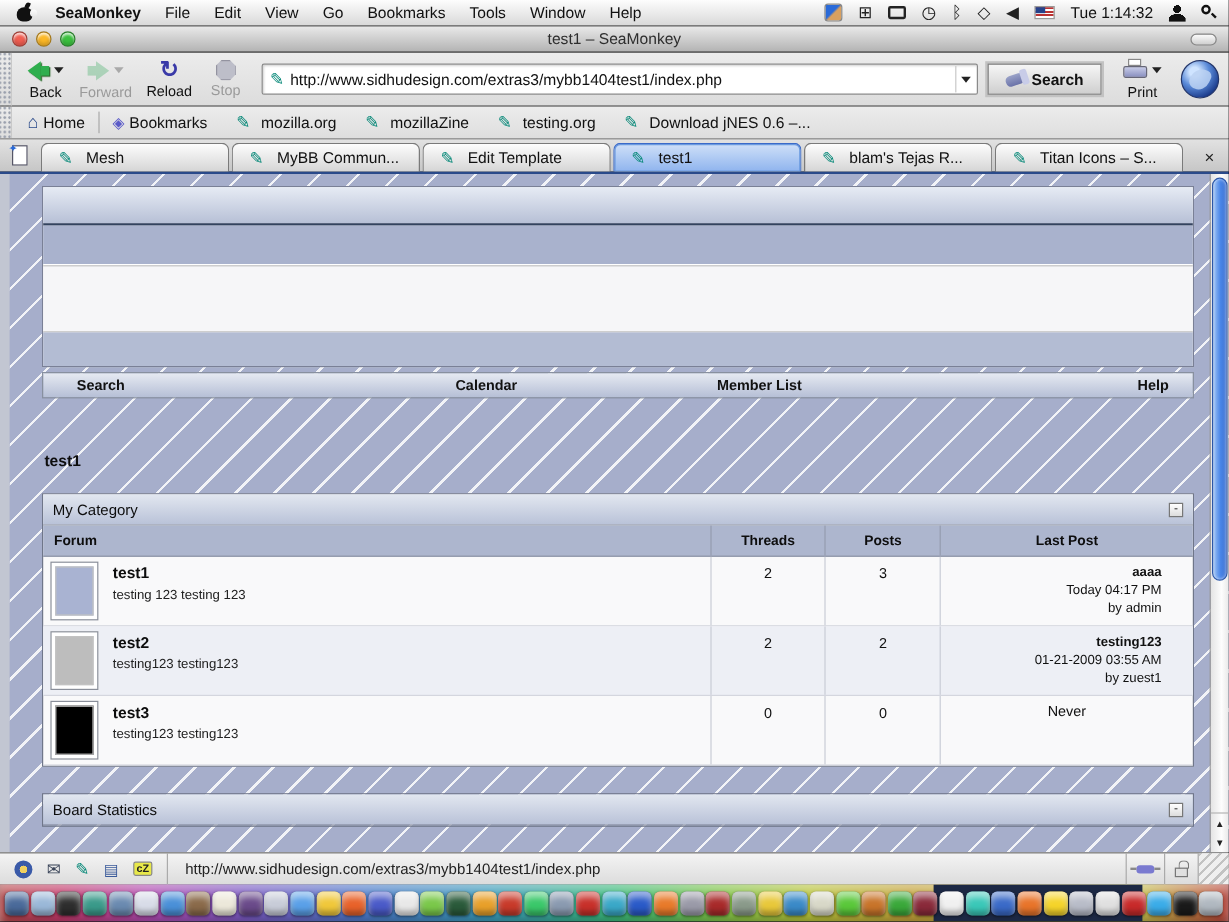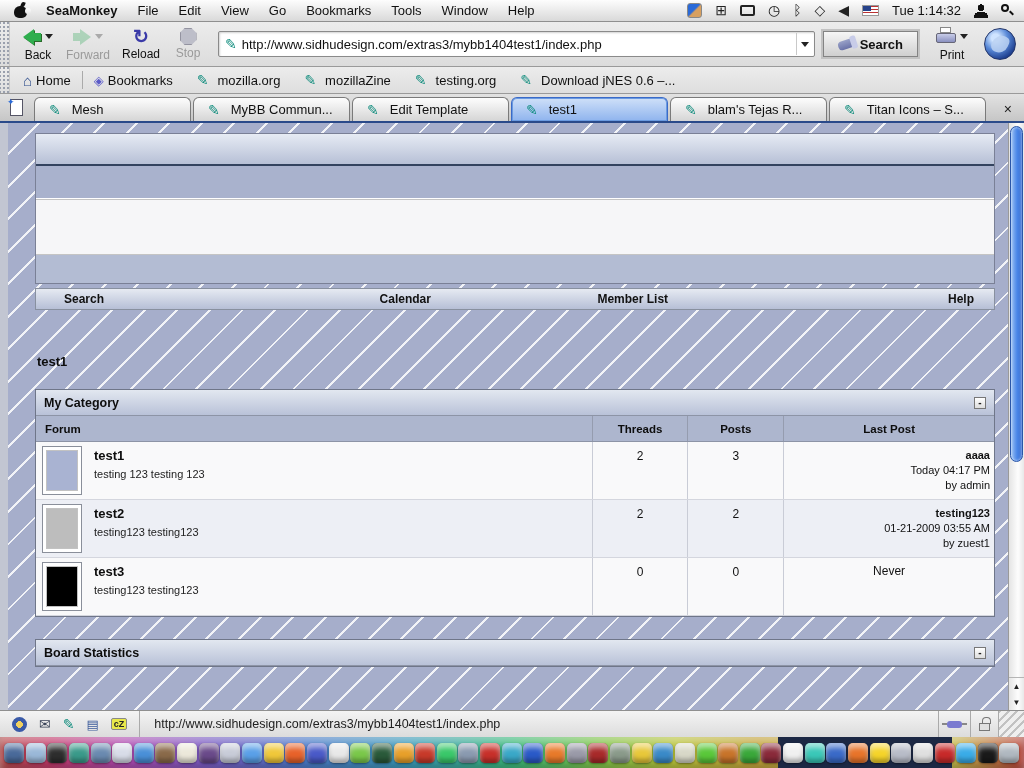--- a/index.html
+++ b/index.html
@@ -146,21 +146,21 @@
             background:linear-gradient(#e6eaf2,#b6bfd6); display:flex; align-items:center;
             font-size:12px; font-weight:bold; color:#111; }
   .navcell { flex:1; text-align:center; }
   .navcell.first { text-align:left; padding-left:28px; }
   .navcell.last { text-align:right; padding-right:20px; }
   .pgtitle { margin:44px 0 0 2px; font-size:13px; font-weight:bold; color:#0d0d0d; }
 
   .catbox { margin-top:20px; border:1px solid #6f7689; background:#f9f9fa; }
   .cathdr { height:26px; background:linear-gradient(#e2e7f0,#b9c2d8);
             display:flex; align-items:center; justify-content:space-between;
-            padding:0 8px; font-size:12.5px; font-weight:bold; color:#0d0d0d;
+            padding:0 8px; font-size:12.5px; font-weight:normal; color:#0d0d0d;
             border-bottom:1px solid #8d94a6; }
   .minusbtn { width:12px; height:12px; background:linear-gradient(#fff,#ddd); border:1px solid #777;
               font-size:10px; line-height:10px; text-align:center; color:#222; }
   .colrow { display:flex; height:26px; background:#adb6ce; border-bottom:1px solid #8d94a6;
             font-size:11.5px; font-weight:bold; color:#0d0d0d; align-items:center; }
   .c-forum { flex:0 0 58%; padding-left:9px; }
   .c-thr { flex:0 0 10%; text-align:center; border-left:1px solid #959caf; align-self:stretch;
            display:flex; align-items:center; justify-content:center; }
   .c-post { flex:0 0 10%; text-align:center; border-left:1px solid #959caf; align-self:stretch;
             display:flex; align-items:center; justify-content:center; }
@@ -171,21 +171,21 @@
   .f-forum { flex:0 0 58%; display:flex; padding:4px 6px; gap:12px; }
   .swatch-out { width:40px; height:49px; background:#fff; border:1px solid #8a8f9a;
                 display:flex; align-items:center; justify-content:center; }
   .swatch-in { width:32px; height:41px; border:1px solid #c2c2c2; }
   .f-info { padding-top:2px; }
   .fname { font-size:13px; font-weight:bold; color:#0d0d0d; }
   .fdesc { font-size:11px; color:#222; margin-top:5px; }
   .f-num { flex:0 0 10%; border-left:1px solid #c9ccd6; text-align:center; font-size:12px;
            color:#111; padding-top:7px; }
   .f-last { flex:1; border-left:1px solid #c9ccd6; font-size:11px; color:#111;
-            text-align:right; padding:6px 4px 0 0; line-height:15px; }
+            text-align:right; padding:6px 26px 0 0; line-height:15px; }
   .f-last .b { font-weight:bold; }
   .f-last.center { text-align:center; padding-right:0; font-size:12px; }
   .statsbox { margin-top:22px; border:1px solid #6f7689; background:#f9f9fa; }
 
   
   .vscroll { position:absolute; right:0; top:0; bottom:0; width:16px;
              background:linear-gradient(90deg,#e4e4e4,#fdfdfd 60%,#e8e8e8);
              border-left:1px solid #9a9a9a; }
   .vthumb { position:absolute; left:1px; right:1px; top:3px; height:336px; border-radius:7px;
             background:linear-gradient(90deg,#9cc2f4,#4a86e8 55%,#3a6ed0);
@@ -264,20 +264,27 @@
         </span>
       <span class="mclock">Tue 1:14:32</span>
       <span class="user-sil"></span>
       <span class="spot">
         <span class="lens"></span>
           <span class="handle"></span>
       </span>
     </span>
   </div>
 
+  <div class="titlebar">
+    <span class="tl red"></span>
+    <span class="tl yel"></span>
+    <span class="tl grn"></span>
+    <span class="wtitle">test1 – SeaMonkey</span>
+    <span class="lozenge"></span>
+  </div>
 
   <div class="toolbar">
     <span class="grippy"></span>
     <div class="tbtn">
       <span class="tb-row">
         <span class="arrowL">
             <span class="tri"></span>
             <span class="tail"></span>
           </span>
         <span class="caret"></span>

